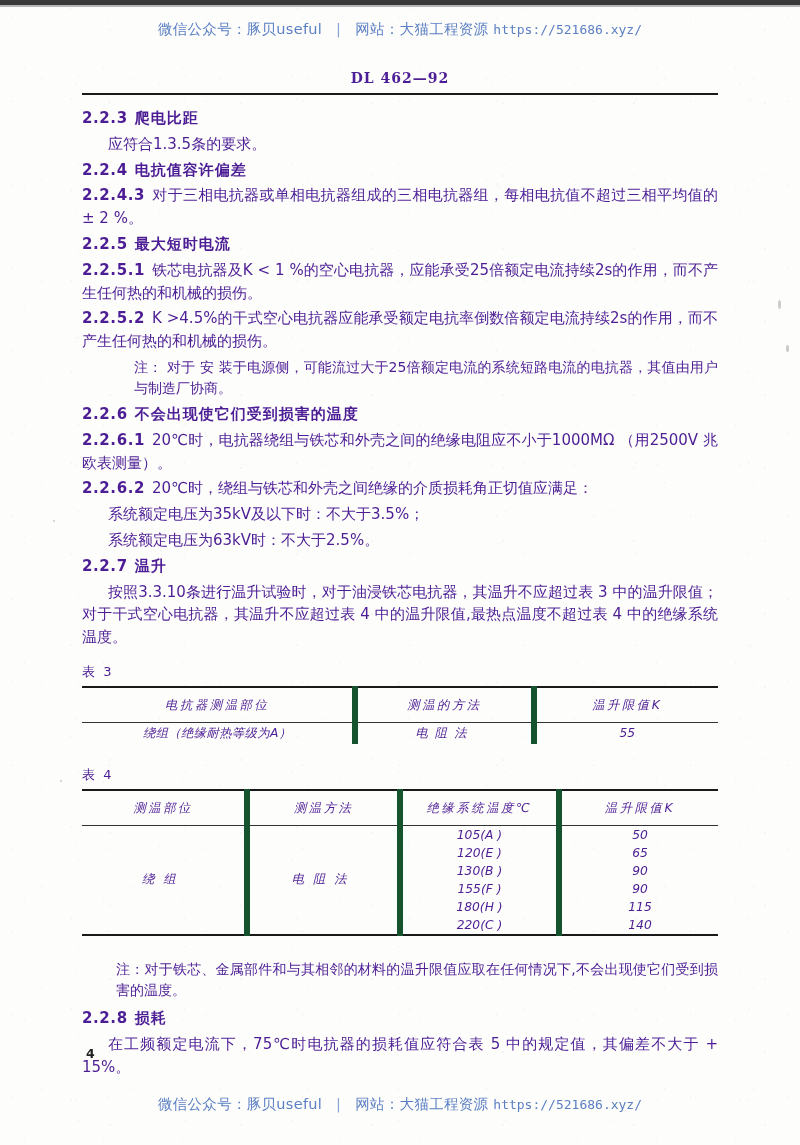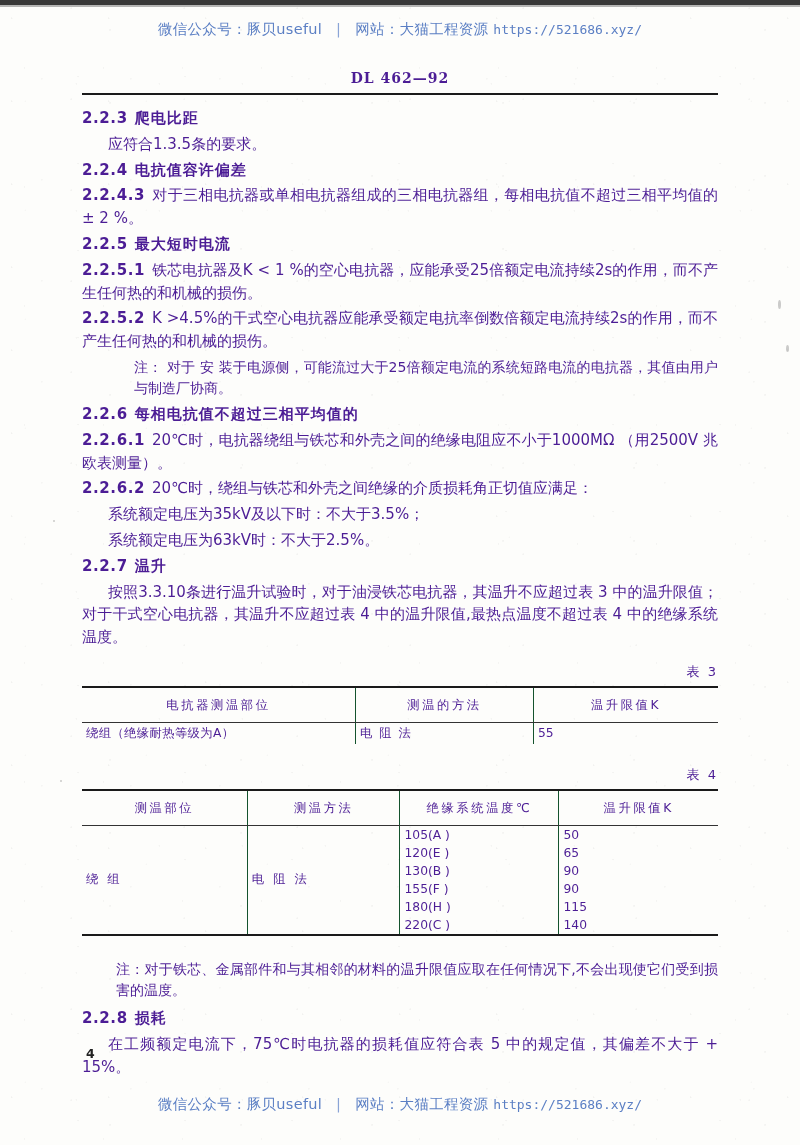--- a/index.html
+++ b/index.html
@@ -106,45 +106,46 @@
   .indent { text-indent: 26px; }
   .note {
     font-size: 14px;
     line-height: 1.5;
     margin: 4px 0 4px 52px;
     text-align: justify;
   }
 
   
   .tbl-caption {
-    text-align: right;
+    text-align: left;
     font-size: 13px;
     margin: 14px 0 5px 0;
     letter-spacing: 2px;
   }
   table.dtable {
     width: 100%;
     border-collapse: collapse;
     font-size: 12.3px;
+    font-style: italic;
   }
   table.dtable thead th {
     font-weight: normal;
     letter-spacing: 2.6px;
     padding: 9px 4px 8px 4px;
     text-align: center;
     border-bottom: 1px solid #333;
   }
   table.dtable td {
-    text-align: left;
+    text-align: center;
     padding: 2px 4px;
     vertical-align: middle;
   }
   .tb-top { border-top: 2.2px solid #1a1a1a; }
   .tb-bot { border-bottom: 2.2px solid #1a1a1a; }
-  .vdiv { border-left: 1px solid #14532d; }
+  .vdiv { border-left: 6px solid #14532d; }
   .pad-row td { padding-top: 9px; }
   .pad-end td { padding-bottom: 9px; }
   td.left-cell { text-align: left; padding-left: 12px; letter-spacing: .4px; }
   td.sp-wide { letter-spacing: 9px; padding-left: 12px; }
   td.sp-med  { letter-spacing: 7px; }
 
   .pageno {
     position: absolute;
     left: 86px;
     top: 1046px;
@@ -191,21 +192,21 @@
     </div>
     <div class="clause">
       <span class="num">2.2.5.1</span><span>铁芯电抗器及K &lt; 1 %的空心电抗器，应能承受25倍额定电流持续2s的作用，而不产生任何热的和机械的损伤。</span>
     </div>
     <div class="clause">
       <span class="num">2.2.5.2</span><span>K &gt;4.5%的干式空心电抗器应能承受额定电抗率倒数倍额定电流持续2s的作用，而不产生任何热的和机械的损伤。</span>
     </div>
     <div class="note">注：  对于 安 装于电源侧，可能流过大于25倍额定电流的系统短路电流的电抗器，其值由用户与制造厂协商。</div>
 
     <div class="clause heading">
-      <span class="num">2.2.6</span><span class="title">每相电抗值不超过三相平均值的</span>
+      <span class="num">2.2.6</span><span class="title">不会出现使它们受到损害的温度</span>
     </div>
     <div class="clause">
       <span class="num">2.2.6.1</span><span>20℃时，电抗器绕组与铁芯和外壳之间的绝缘电阻应不小于1000MΩ （用2500V 兆欧表测量）。</span>
     </div>
     <div class="clause">
       <span class="num">2.2.6.2</span><span>20℃时，绕组与铁芯和外壳之间绝缘的介质损耗角正切值应满足：</span>
     </div>
     <div class="clause indent">系统额定电压为35kV及以下时：不大于3.5%；</div>
     <div class="clause indent">系统额定电压为63kV时：不大于2.5%。</div>
 

